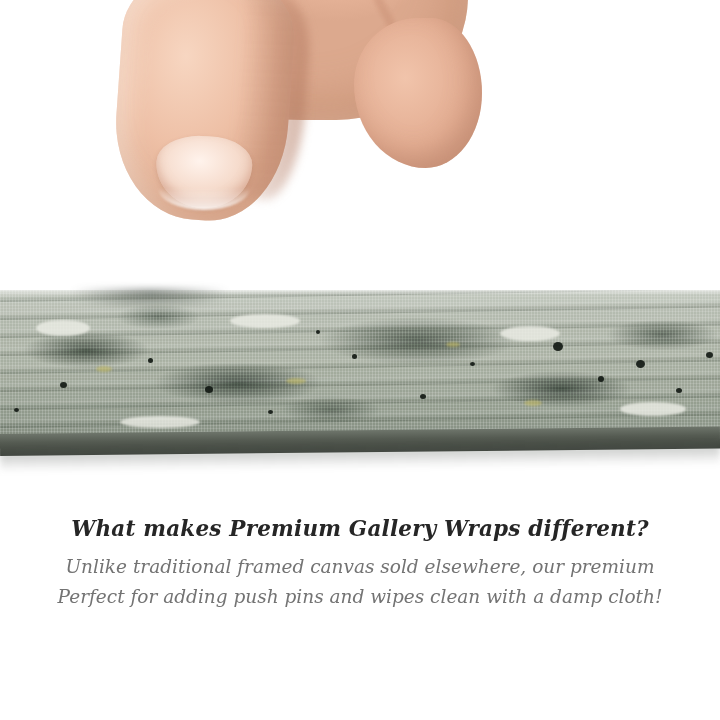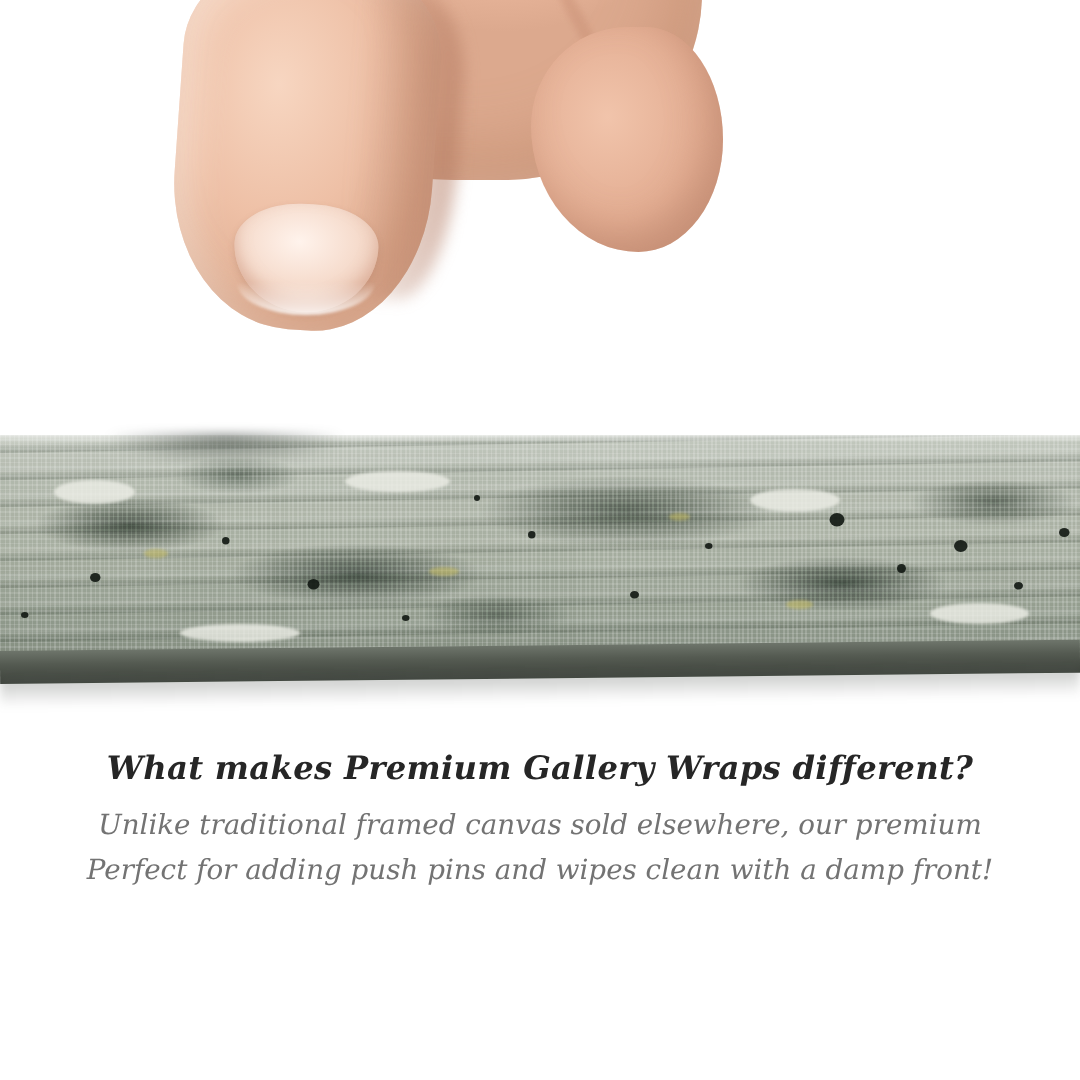--- a/index.html
+++ b/index.html
@@ -229,21 +229,21 @@
     width: 160px;
     height: 26px;
     background: radial-gradient(ellipse 80px 16px at 50% 20%, rgba(40,48,42,0.45), rgba(40,48,42,0));
     filter: blur(3px);
   }
 
   
   .caption {
     position: absolute;
     left: 0;
-    top: 496px;
+    top: 512px;
     width: 720px;
     text-align: center;
     color: #2b2b2b;
     font-family: "DejaVu Serif", serif;
     font-style: italic;
   }
   .caption-title {
     font-size: 21.5px;
     font-weight: 700;
     line-height: 34px;
@@ -309,16 +309,16 @@
     <div class="yellowish" style="left:524px; top:110px; width:18px; height:6px;"></div>
   </div>
 
   <div class="finger-contact-shadow"></div>
   <div class="slab-bottom-face"></div>
   <div class="slab-bottom-shadow"></div>
 
   <div class="caption">
     <div class="caption-title">What makes Premium Gallery Wraps different?</div>
     <div class="caption-line">Unlike traditional framed canvas sold elsewhere, our premium</div>
-    <div class="caption-line">Perfect for adding push pins and wipes clean with a damp front!</div>
+    <div class="caption-line">Perfect for adding push pins and wipes clean with a damp cloth!</div>
   </div>
 
 </div>
 
 </body></html>

